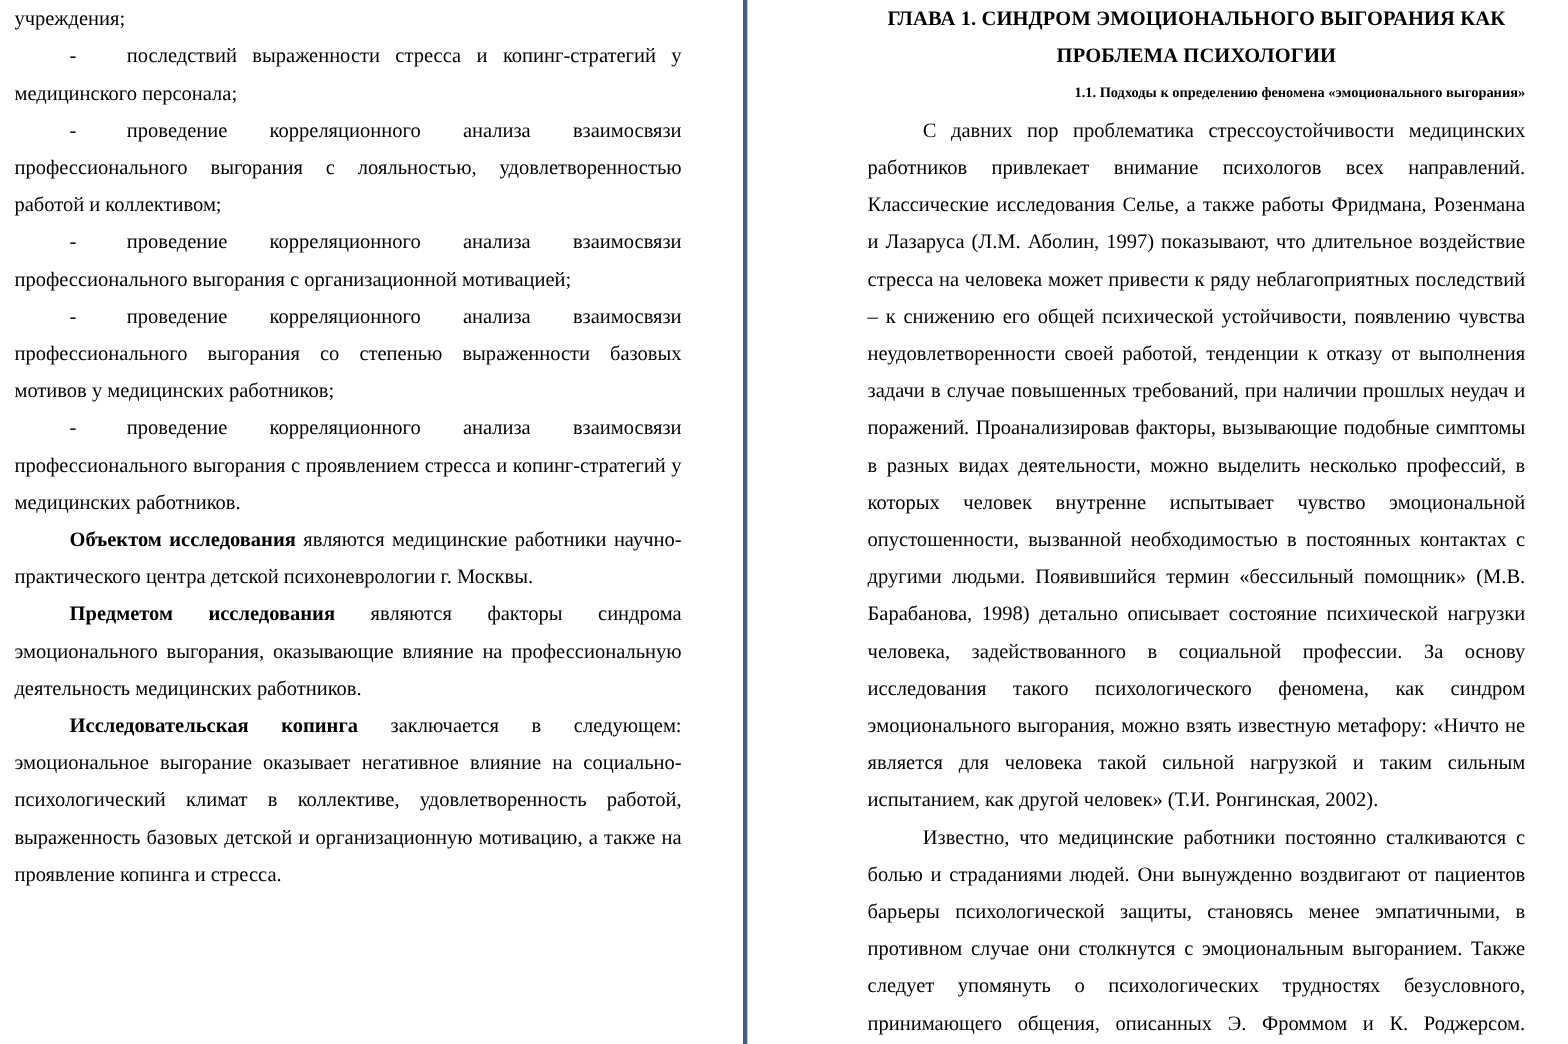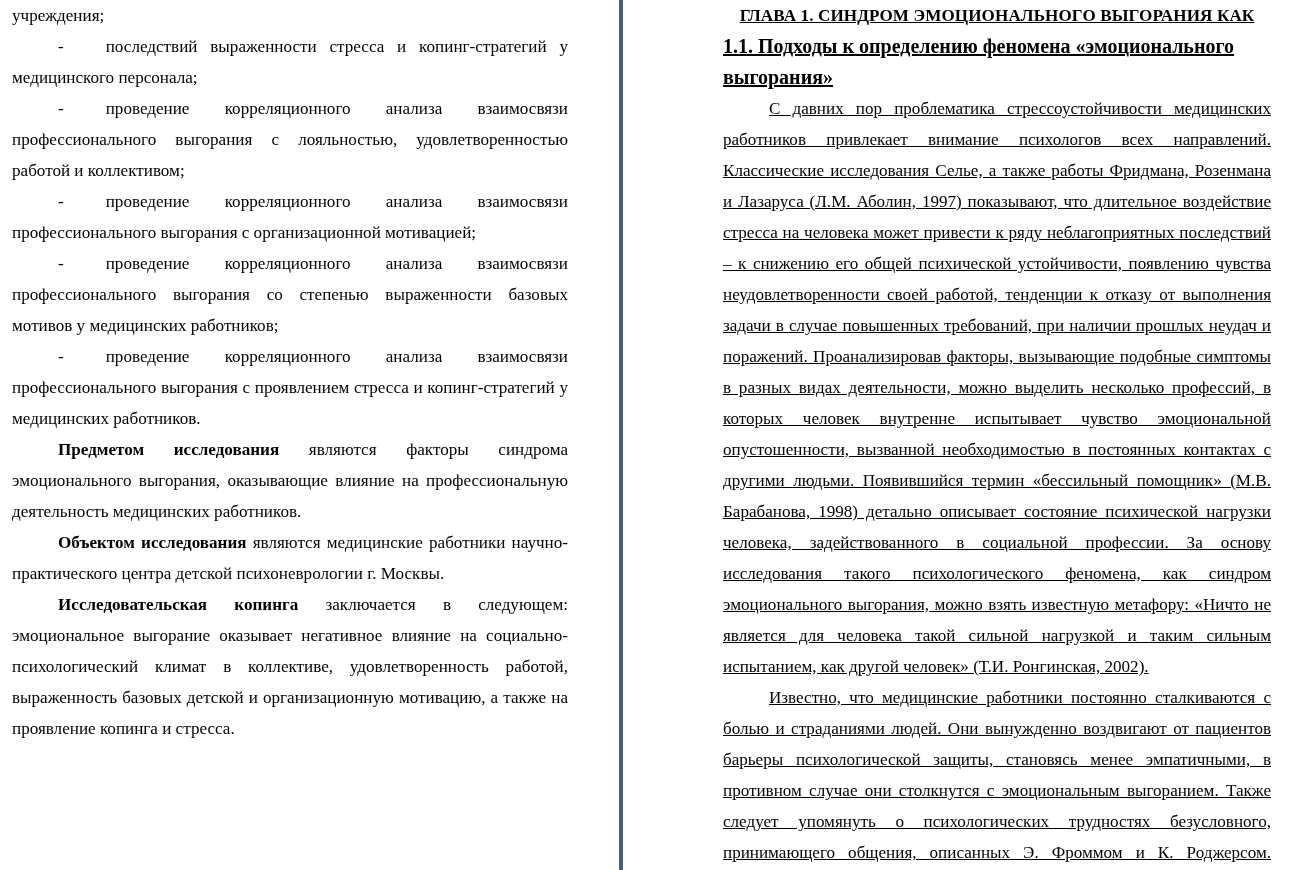--- a/index.html
+++ b/index.html
@@ -34,21 +34,20 @@
   }
 
   .page-left {
     width: 621px;
     padding: 0 51px 0 12px;
   }
 
   .page-right {
     width: 686px;
     padding: 0 36px 0 100px;
-    text-decoration: underline;
   }
 
   
   .gutter-rule {
     width: 4px;
     height: 870px;
     background: #4a5f80;
     flex: 0 0 4px;
   }
 
@@ -96,24 +95,24 @@
     margin: 0;
     font-size: 17.1px;
     line-height: 31px;
     font-weight: bold;
     text-align: center;
     letter-spacing: 0.1px;
   }
 
   h2.section-title {
     margin: 0;
-    font-size: 20px;
+    font-size: 12px;
     line-height: 31px;
     font-weight: bold;
-    text-align: left;
+    text-align: right;
   }
 
   .right-body {
     margin-top: 0;
   }
 </style>
 </head>
 <body>
 
 <div class="spread">
@@ -125,33 +124,34 @@
     <p class="bullet"><span class="dash">-</span><span class="tabgap"></span><span>последствий выраженности стресса и копинг-стратегий у медицинского персонала;</span></p>
 
     <p class="bullet"><span class="dash">-</span><span class="tabgap"></span><span>проведение корреляционного анализа взаимосвязи профессионального выгорания с лояльностью, удовлетворенностью работой и коллективом;</span></p>
 
     <p class="bullet"><span class="dash">-</span><span class="tabgap"></span><span>проведение корреляционного анализа взаимосвязи профессионального выгорания с организационной мотивацией;</span></p>
 
     <p class="bullet"><span class="dash">-</span><span class="tabgap"></span><span>проведение корреляционного анализа взаимосвязи профессионального выгорания со степенью выраженности базовых мотивов у медицинских работников;</span></p>
 
     <p class="bullet"><span class="dash">-</span><span class="tabgap"></span><span>проведение корреляционного анализа взаимосвязи профессионального выгорания с проявлением стресса и копинг-стратегий у медицинских работников.</span></p>
 
+    <p class="indent"><span class="b">Объектом исследования</span><span> являются медицинские работники научно-практического центра детской психоневрологии г. Москвы.</span></p>
+
     <p class="indent"><span class="b">Предметом исследования</span><span> являются факторы синдрома эмоционального выгорания, оказывающие влияние на профессиональную деятельность медицинских работников.</span></p>
-
-    <p class="indent"><span class="b">Объектом исследования</span><span> являются медицинские работники научно-практического центра детской психоневрологии г. Москвы.</span></p>
 
     <p class="indent"><span class="b">Исследовательская копинга</span><span> заключается в следующем: эмоциональное выгорание оказывает негативное влияние на социально-психологический климат в коллективе, удовлетворенность работой, выраженность базовых детской и организационную мотивацию, а также на проявление копинга и стресса.</span></p>
 
   </div>
 
   <div class="gutter-rule" style="background: rgb(74, 95, 128);"></div>
 
   <div class="page page-right doc-text">
 
     <h1 class="chapter-title">ГЛАВА 1. СИНДРОМ ЭМОЦИОНАЛЬНОГО ВЫГОРАНИЯ КАК</h1>
+    <h1 class="chapter-title">ПРОБЛЕМА ПСИХОЛОГИИ</h1>
 
     <h2 class="section-title">1.1. Подходы к определению феномена «эмоционального выгорания»</h2>
 
     <div class="right-body">
       <p class="indent">С давних пор проблематика стрессоустойчивости медицинских работников привлекает внимание психологов всех направлений. Классические исследования Селье, а также работы Фридмана, Розенмана и Лазаруса (Л.М. Аболин, 1997) показывают, что длительное воздействие стресса на человека может привести к ряду неблагоприятных последствий – к снижению его общей психической устойчивости, появлению чувства неудовлетворенности своей работой, тенденции к отказу от выполнения задачи в случае повышенных требований, при наличии прошлых неудач и поражений. Проанализировав факторы, вызывающие подобные симптомы в разных видах деятельности, можно выделить несколько профессий, в которых человек внутренне испытывает чувство эмоциональной опустошенности, вызванной необходимостью в постоянных контактах с другими людьми. Появившийся термин «бессильный помощник» (М.В. Барабанова, 1998) детально описывает состояние психической нагрузки человека, задействованного в социальной профессии. За основу исследования такого психологического феномена, как синдром эмоционального выгорания, можно взять известную метафору: «Ничто не является для человека такой сильной нагрузкой и таким сильным испытанием, как другой человек» (Т.И. Ронгинская, 2002).</p>
       <p class="indent">Известно, что медицинские работники постоянно сталкиваются с болью и страданиями людей. Они вынужденно воздвигают от пациентов барьеры психологической защиты, становясь менее эмпатичными, в противном случае они столкнутся с эмоциональным выгоранием. Также следует упомянуть о психологических трудностях безусловного, принимающего общения, описанных Э. Фроммом и К. Роджерсом. Эмоциогенность, по сути, заложена в самой природе медицинской деятельности, причем с самым разнообразным спектром эмоций (Т.В.</p>
     </div>
 
   </div>
 

